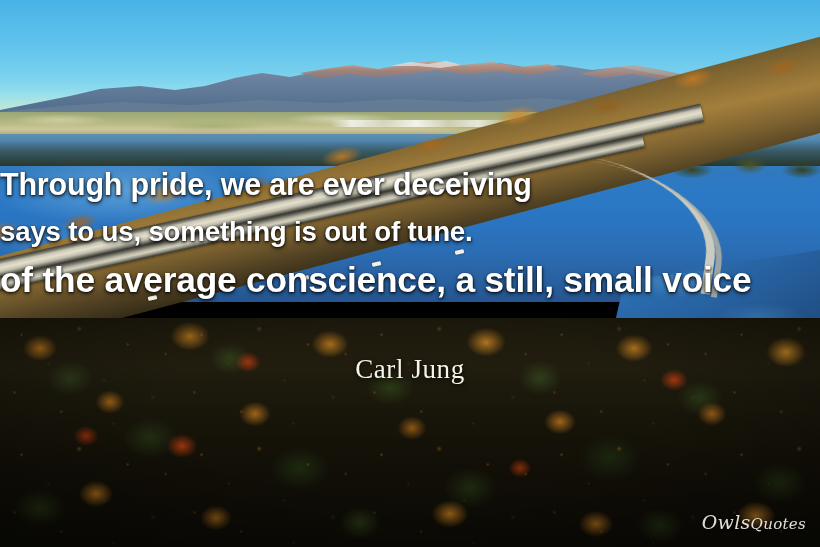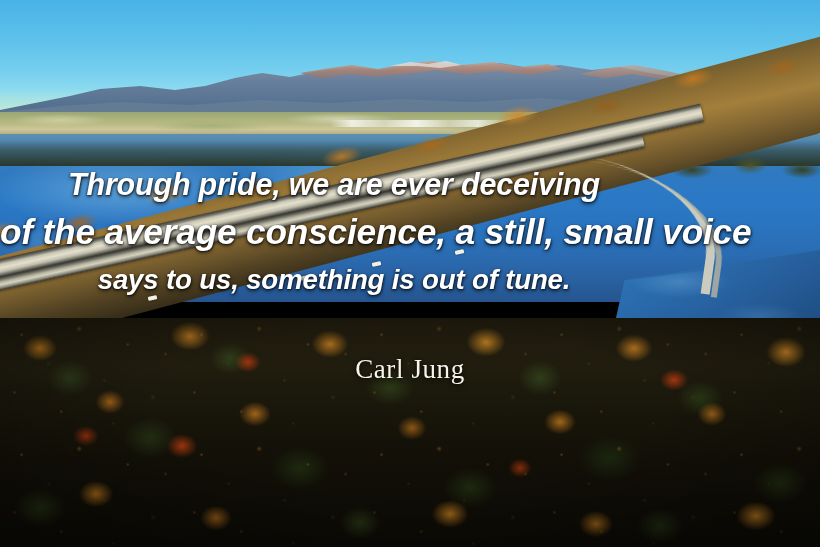--- a/index.html
+++ b/index.html
@@ -282,22 +282,20 @@
     background:
       linear-gradient(to bottom, rgba(0,0,0,.35) 0%, rgba(0,0,0,0) 22%, rgba(0,0,0,.28) 100%),
       radial-gradient(ellipse 620px 200px at 410px 90px, rgba(0,0,0,0) 40%, rgba(0,0,0,.42) 100%);
   }
 
   
   .quote-block {
     position: absolute;
     left: 0; top: 160px;
     width: 668px;
-    text-align: center;
-    font-style: italic;
   }
   .quote-line {
     display: block;
     color: #ffffff;
     font-family: "Liberation Sans", sans-serif;
     font-weight: bold;
     font-size: 37px;
     line-height: 48px;
     letter-spacing: -0.2px;
     white-space: nowrap;
@@ -405,20 +403,23 @@
       <div class="canopy-gold"></div>
       <div class="canopy-red"></div>
       <div class="canopy-speckle"></div>
       <div class="forest-vignette"></div>
     </div>
 
   </div>
 
   <div class="quote-block">
     <span class="quote-line" style="font-size: 30.5px;">Through pride, we are ever deceiving</span>
+    <span class="quote-line" style="font-size: 27.7px;">says to us, something is out of tune.</span>
     <span class="quote-line" style="font-size: 35.29px;">of the average conscience, a still, small voice</span>
-    <span class="quote-line" style="font-size: 27.7px;">says to us, something is out of tune.</span>
   </div>
 
   <div class="author">Carl Jung</div>
 
+  <div class="watermark">
+    <span>Owls</span><span class="wm-sm">Quotes</span>
+  </div>
 
 </div>
 
 </body></html>

